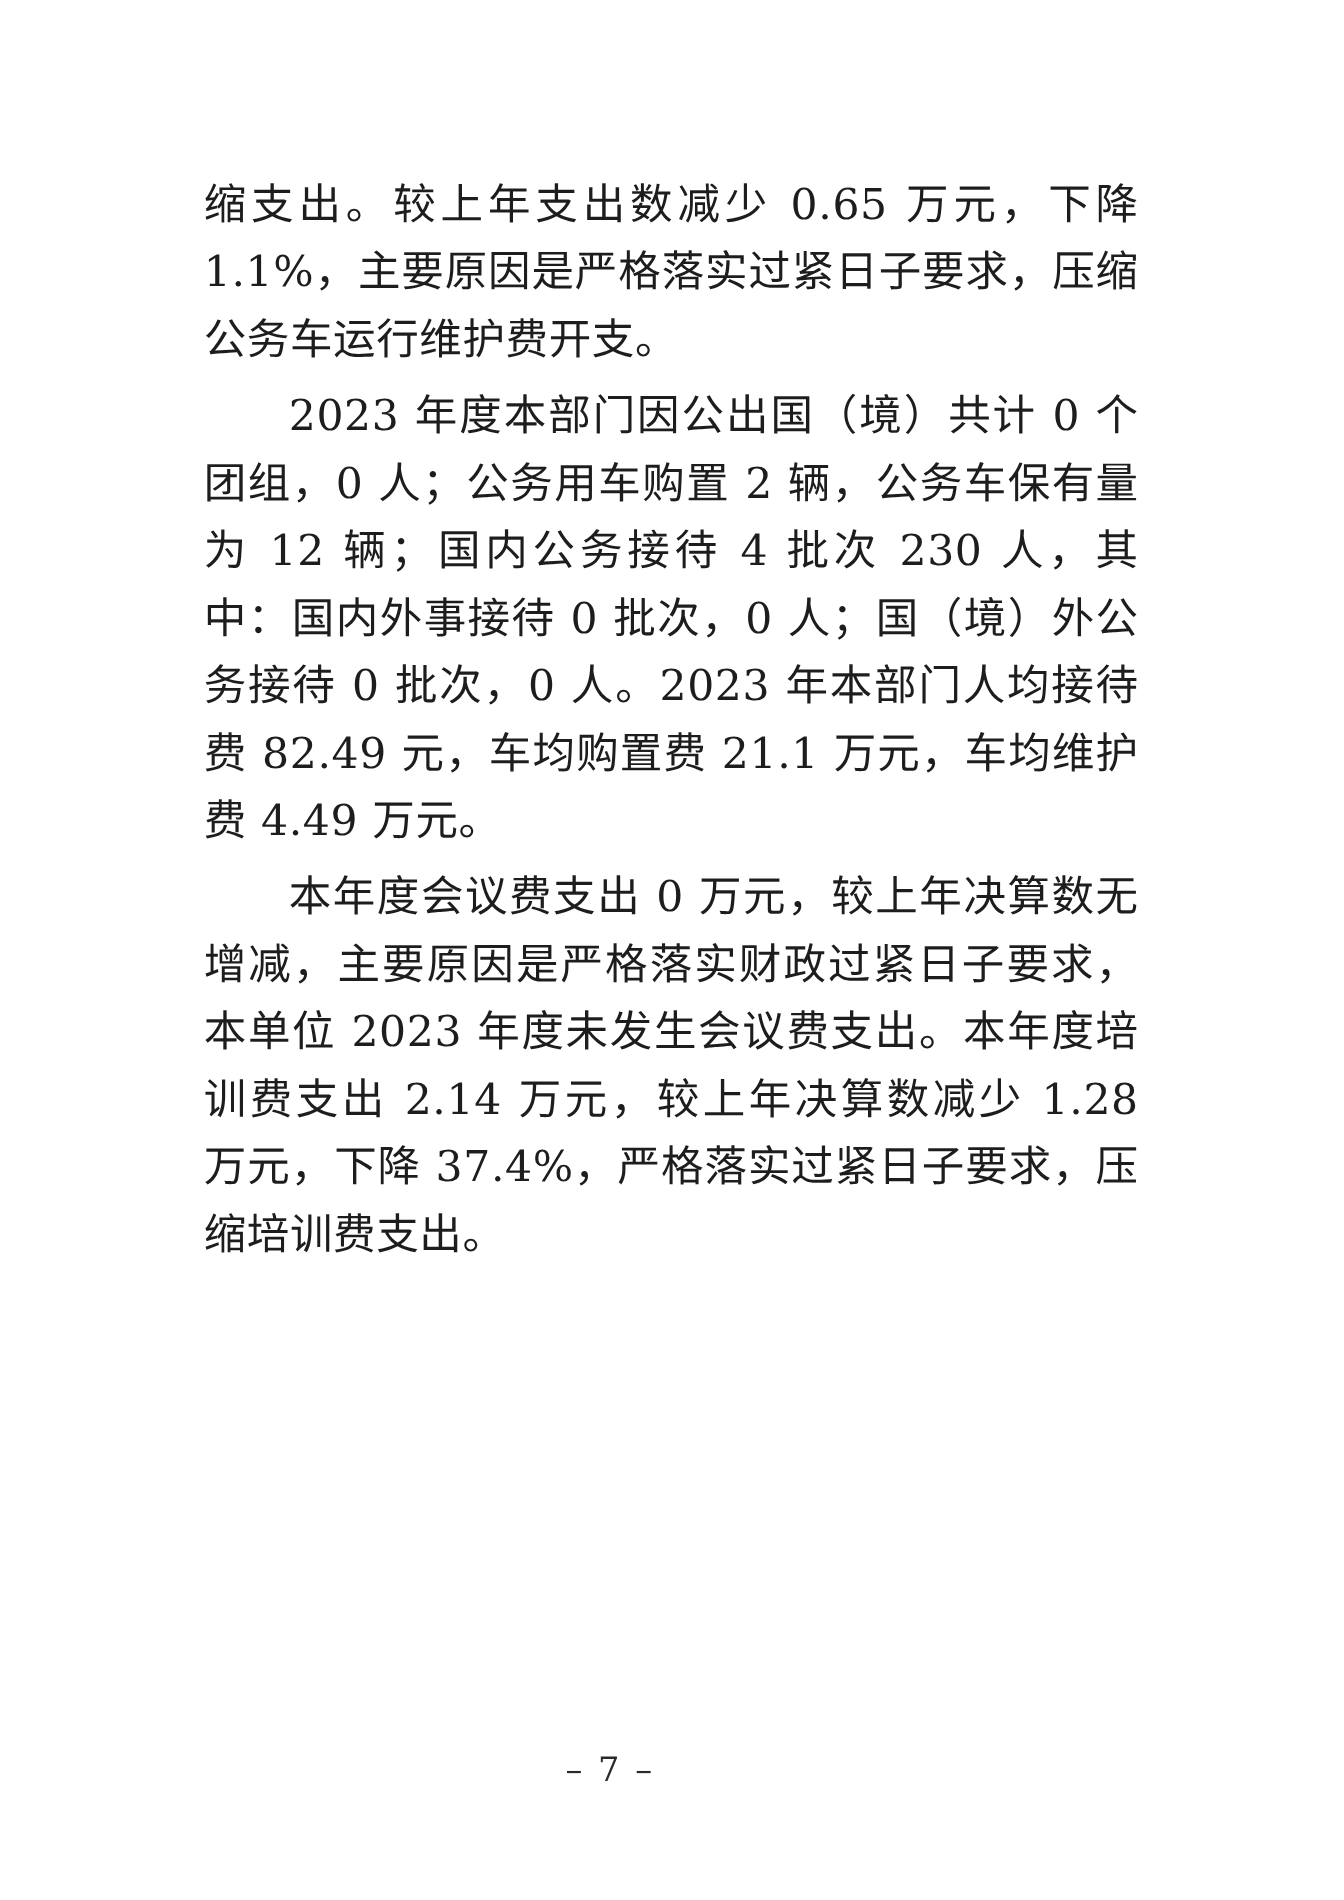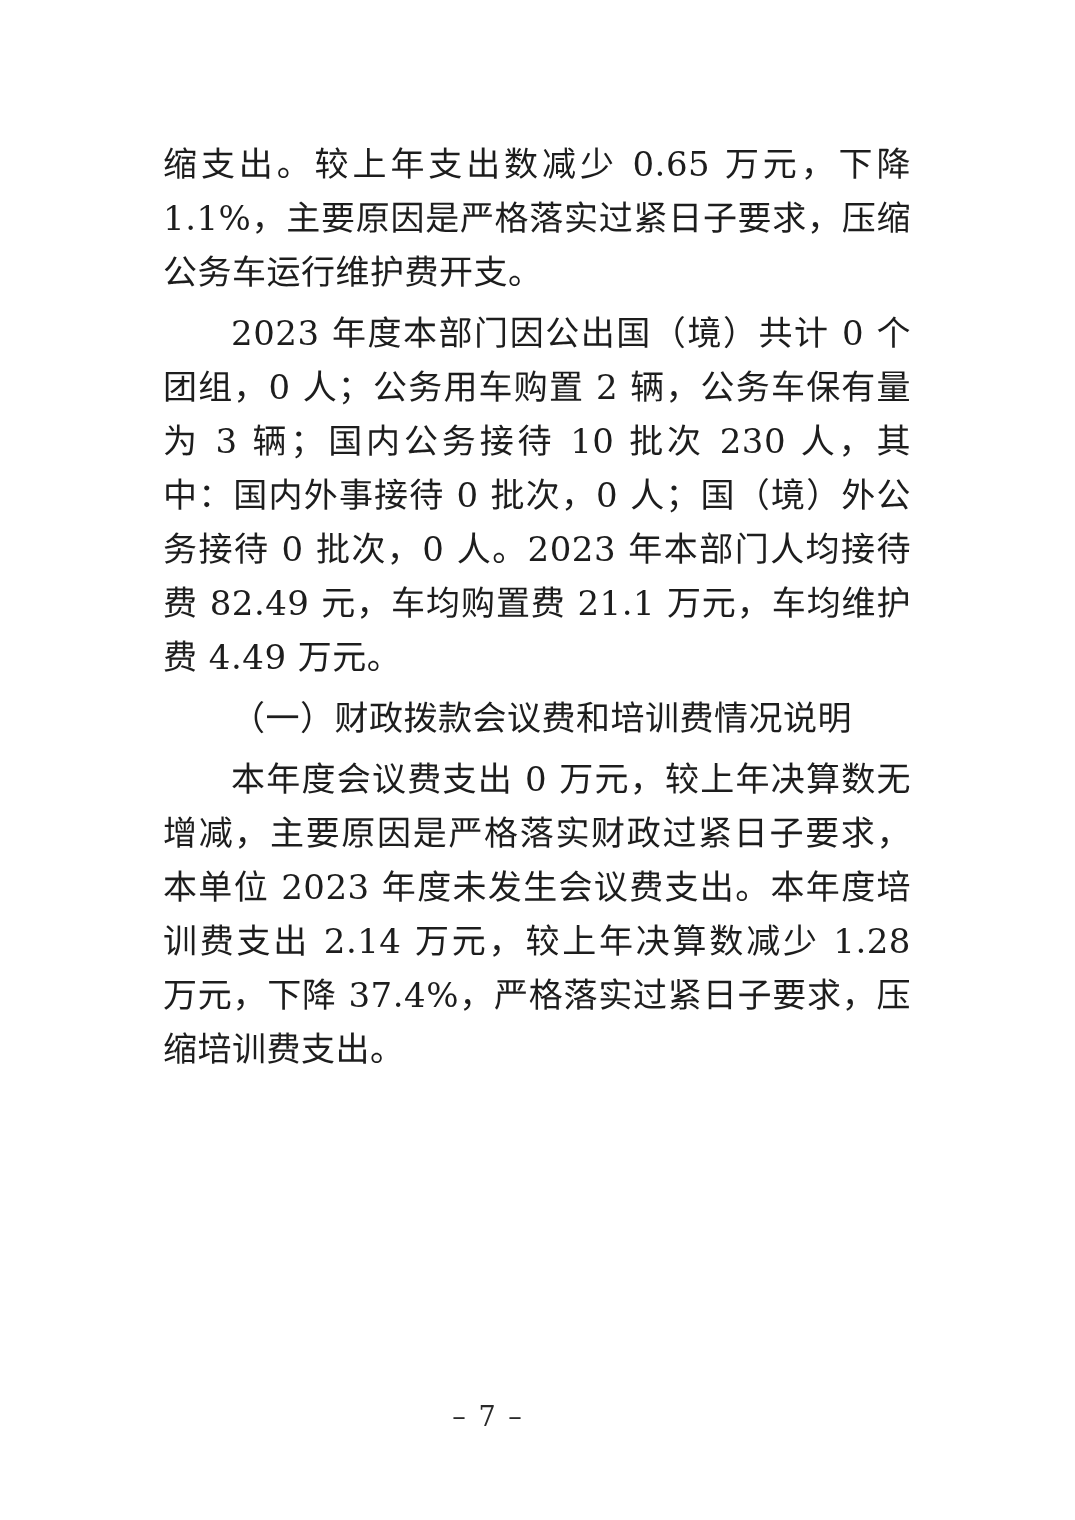--- a/index.html
+++ b/index.html
@@ -56,20 +56,19 @@
     color: #2a2a2a;
     letter-spacing: 2px;
   }
 </style>
 </head>
 <body>
 
 <div class="page">
   <div class="content">
     <p class="para no-indent">缩支出。较上年支出数减少 0.65 万元，下降 1.1%，主要原因是严格落实过紧日子要求，压缩公务车运行维护费开支。</p>
-    <p class="para">2023 年度本部门因公出国（境）共计 0 个团组，0 人；公务用车购置 2 辆，公务车保有量为 3 辆；国内公务接待 10 批次 230 人，其中：国内外事接待 0 批次，0 人；国（境）外公务接待 0 批次，0 人。2023 年本部门人均接待费 82.49 元，车均购置费 21.1 万元，车均维护费 4.49 万元。</p>
-    <p class="heading-kaiti">（一）财政拨款会议费和培训费情况说明</p>
+    <p class="para">2023 年度本部门因公出国（境）共计 0 个团组，0 人；公务用车购置 2 辆，公务车保有量为 12 辆；国内公务接待 4 批次 230 人，其中：国内外事接待 0 批次，0 人；国（境）外公务接待 0 批次，0 人。2023 年本部门人均接待费 82.49 元，车均购置费 21.1 万元，车均维护费 4.49 万元。</p>
     <p class="para">本年度会议费支出 0 万元，较上年决算数无增减，主要原因是严格落实财政过紧日子要求，本单位 2023 年度未发生会议费支出。本年度培训费支出 2.14 万元，较上年决算数减少 1.28 万元，下降 37.4%，严格落实过紧日子要求，压缩培训费支出。</p>
   </div>
   <div class="footer">
     <span>– 7 –</span>
   </div>
 </div>
 
 </body></html>

